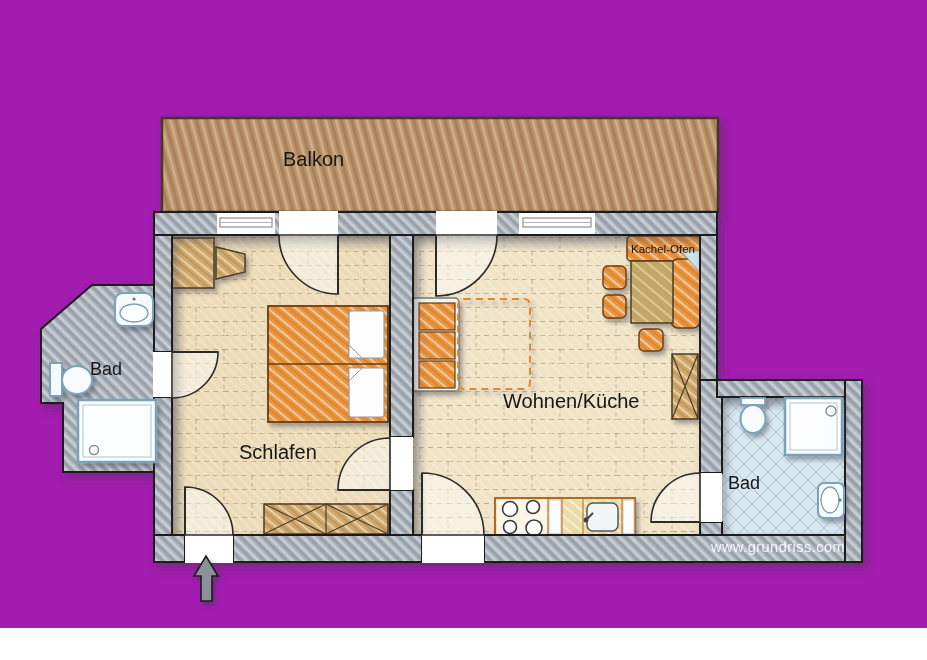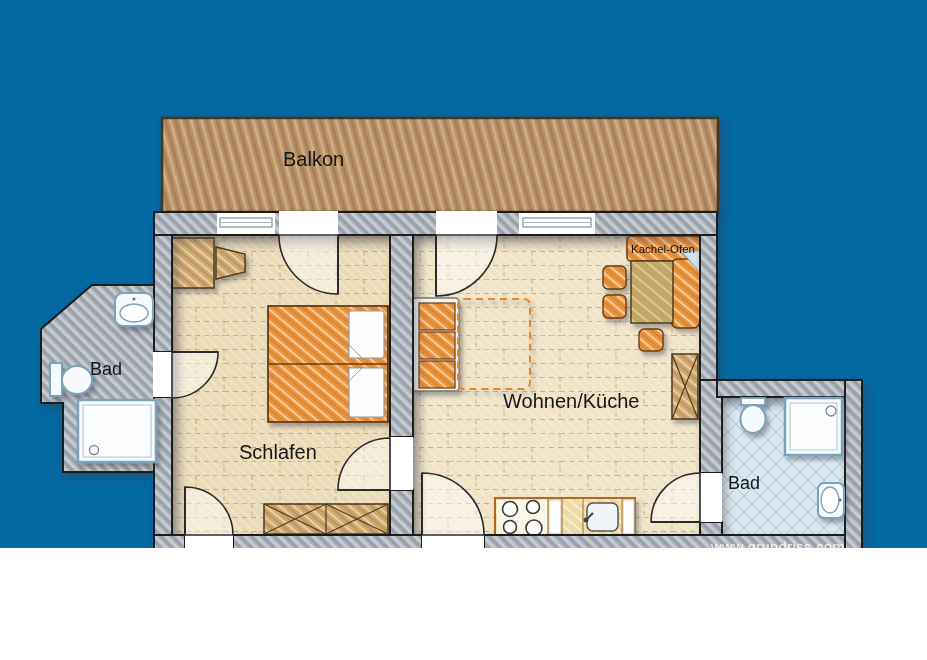--- a/index.html
+++ b/index.html
@@ -1,16 +1,16 @@
 <!DOCTYPE html>
 <html><head>
 <meta charset="utf-8">
 <style>
   html,body{margin:0;padding:0;background:#ffffff;}
-  #plan-wrap{position:relative;width:927px;height:548px;background:#0369a1;overflow:hidden;}
+  #plan-wrap{position:relative;width:927px;height:628px;background:#a21caf;overflow:hidden;}
   svg{display:block;}
   .lbl{font-family:"Liberation Sans",sans-serif;fill:#161616;}
   .lbl-lg{font-size:20px;}
   .lbl-md{font-size:18px;}
   .lbl-sm{font-size:11.5px;}
   .lbl-wm{font-family:"Liberation Sans",sans-serif;font-size:14.5px;fill:rgba(255,255,255,0.85);letter-spacing:0.5px;}
 </style>
 </head>
 <body>
 

